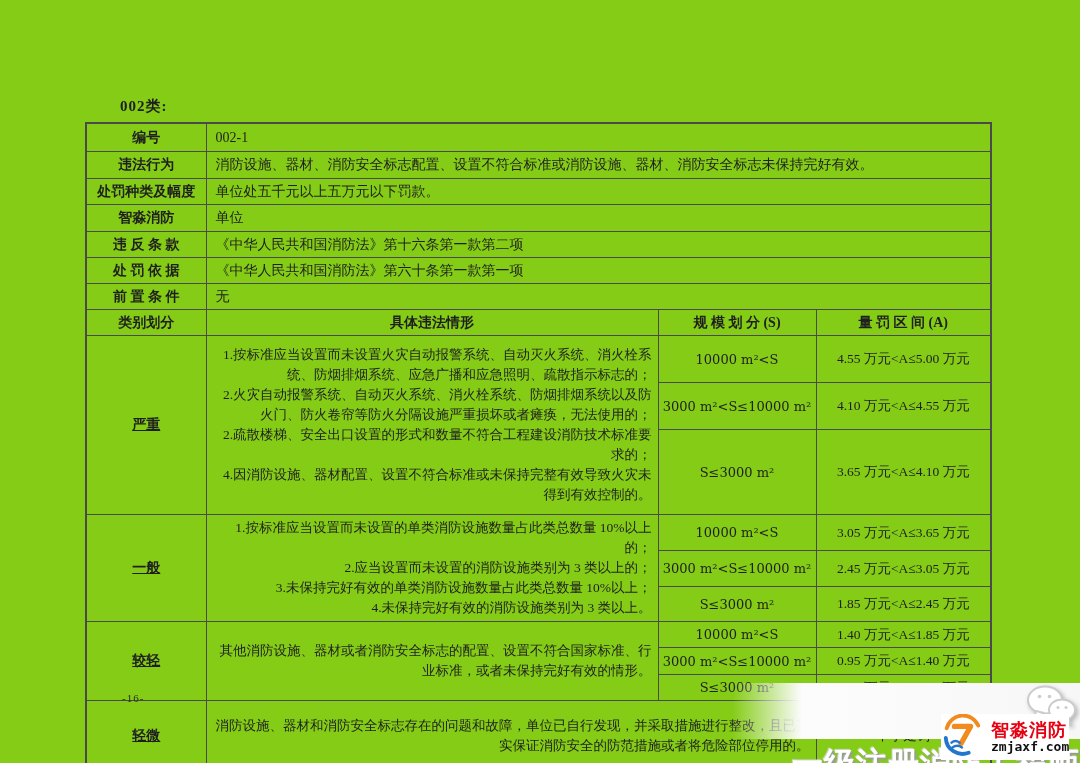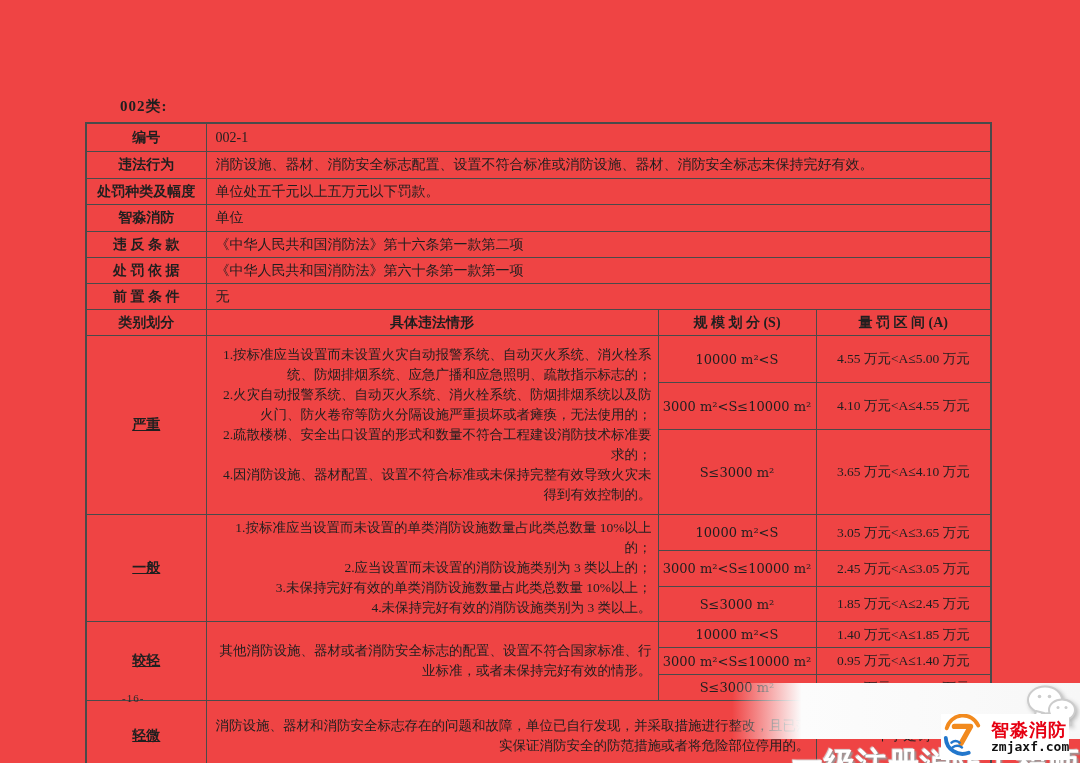--- a/index.html
+++ b/index.html
@@ -1,17 +1,17 @@
 <!DOCTYPE html>
 <html><head>
 <meta charset="utf-8">
 <style>
   html,body { margin:0; padding:0; background:#ffffff; }
   .page {
-    position:relative; width:1080px; height:763px; background:#ef4444;
+    position:relative; width:1080px; height:763px; background:#84cc16;
     font-family:"Liberation Serif","DejaVu Serif",serif; color:#1f1f1f;
     overflow:hidden;
   }
   .class-label {
     position:absolute; left:120px; top:97px;
     font-size:15px; font-weight:bold; letter-spacing:1px;
   }
   table.law {
     position:absolute; left:85px; top:122px;
     width:905px; border-collapse:collapse; table-layout:fixed;

